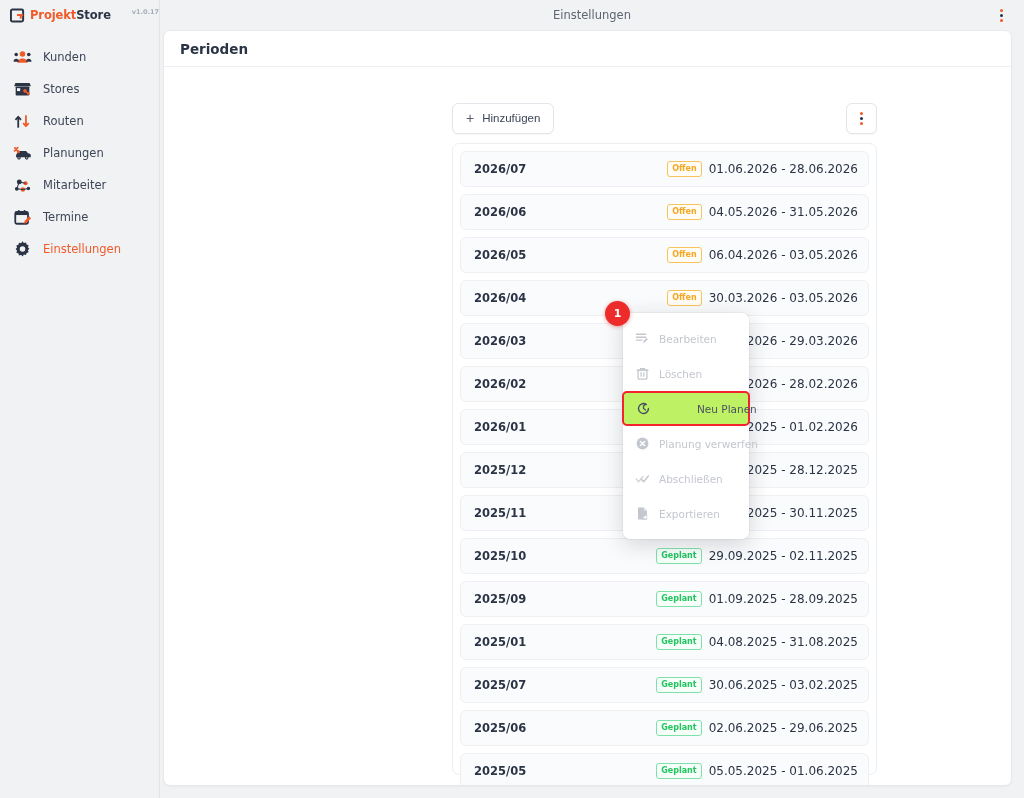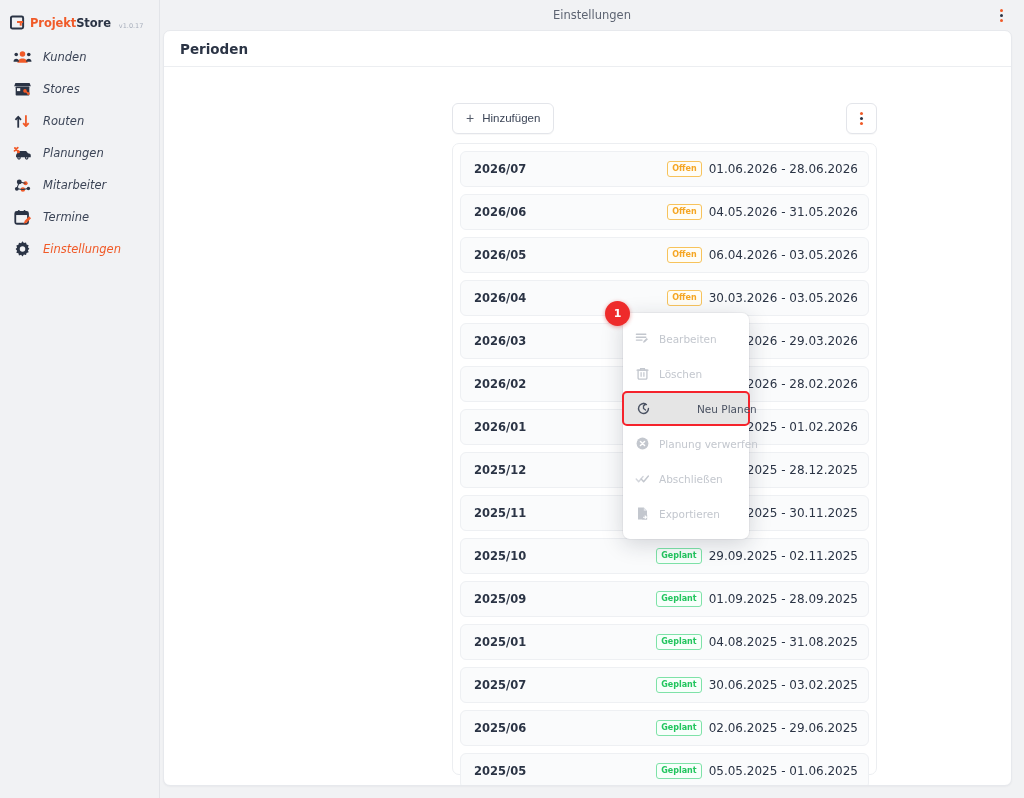--- a/index.html
+++ b/index.html
@@ -12,35 +12,35 @@
   .app { position: relative; width: 1024px; height: 798px; display: flex; }
 
   
   .sidebar {
     width: 160px; height: 798px;
     background: #f1f2f4;
     border-right: 1px solid #e2e4e8;
     display: flex; flex-direction: column;
     flex: 0 0 160px;
   }
-  .logo-row { display: flex; align-items: flex-end; gap: 5px; padding: 8px 0 0 10px; height: 30px; }
+  .logo-row { display: flex; align-items: flex-start; gap: 5px; padding: 8px 0 0 10px; height: 30px; }
   .logo-mark { width: 15px; height: 15px; flex: 0 0 15px; position: relative; }
   .logo-text { font-size: 11.5px; letter-spacing: -.1px; white-space: nowrap; }
   .logo-text .p1 { color: #f05a28; font-weight: 700; }
   .logo-text .p2 { color: #2b3445; font-weight: 700; }
-  .logo-ver { font-size: 6.5px; color: #a7aebb; font-weight: 400; margin-left: 3px; }
+  .logo-ver { font-size: 6.5px; color: #a7aebb; font-weight: 700; margin-left: 16px; }
 
   .nav { margin-top: 11px; display: flex; flex-direction: column; }
   .nav-item {
     display: flex; align-items: center; gap: 11px;
     height: 32px; padding: 0 0 0 13px;
     cursor: pointer;
   }
   .nav-item .ico { width: 19px; height: 19px; flex: 0 0 19px; display: flex; align-items: center; justify-content: center; }
-  .nav-label { font-size: 11.5px; color: #3c4557; font-style: italic; }
+  .nav-label { font-size: 11.5px; color: #3c4557; }
   .nav-item.active .nav-label { color: #f05a28; }
   .nav-spacer { flex: 1 1 auto; }
   .nav-bottom { padding-bottom: 12px; }
 
   
   .main { flex: 1 1 auto; position: relative; height: 798px; }
   .topbar { height: 30px; display: flex; align-items: center; justify-content: center; position: relative; }
   .topbar-title { font-size: 11.5px; color: #5d6472; position: absolute; left: 0; right: 0; text-align: center; }
   .topbar-menu {
     position: absolute; right: 15px; top: 50%; transform: translateY(-50%);
@@ -108,21 +108,21 @@
   }
   .ctx-item {
     display: flex; align-items: center; gap: 9px;
     height: 35px; padding: 0 12px; cursor: pointer; position: relative;
   }
   .ctx-label { font-size: 10.5px; color: #c3c7ce; white-space: nowrap; }
   .ctx-item .cico { width: 15px; height: 15px; flex: 0 0 15px; display: flex; align-items: center; justify-content: center; }
   .ctx-item.enabled .ctx-label { color: #4a5262; }
   .ctx-item.highlight {
     border: 2px solid #f5232c; border-radius: 5px;
-    margin: 0 -1px; background: #e5e5e5; gap: 46px;
+    margin: 0 -1px; background: #bef264; gap: 46px;
   }
   .ctx-badge {
     position: absolute; left: -18px; top: -20px;
     width: 25px; height: 25px; border-radius: 50%;
     background: #ee2b2b; color: #fff;
     font-size: 11px; font-weight: 700;
     display: flex; align-items: center; justify-content: center;
     box-shadow: 0 1px 4px rgba(200,20,20,.4);
     z-index: 45;
   }

